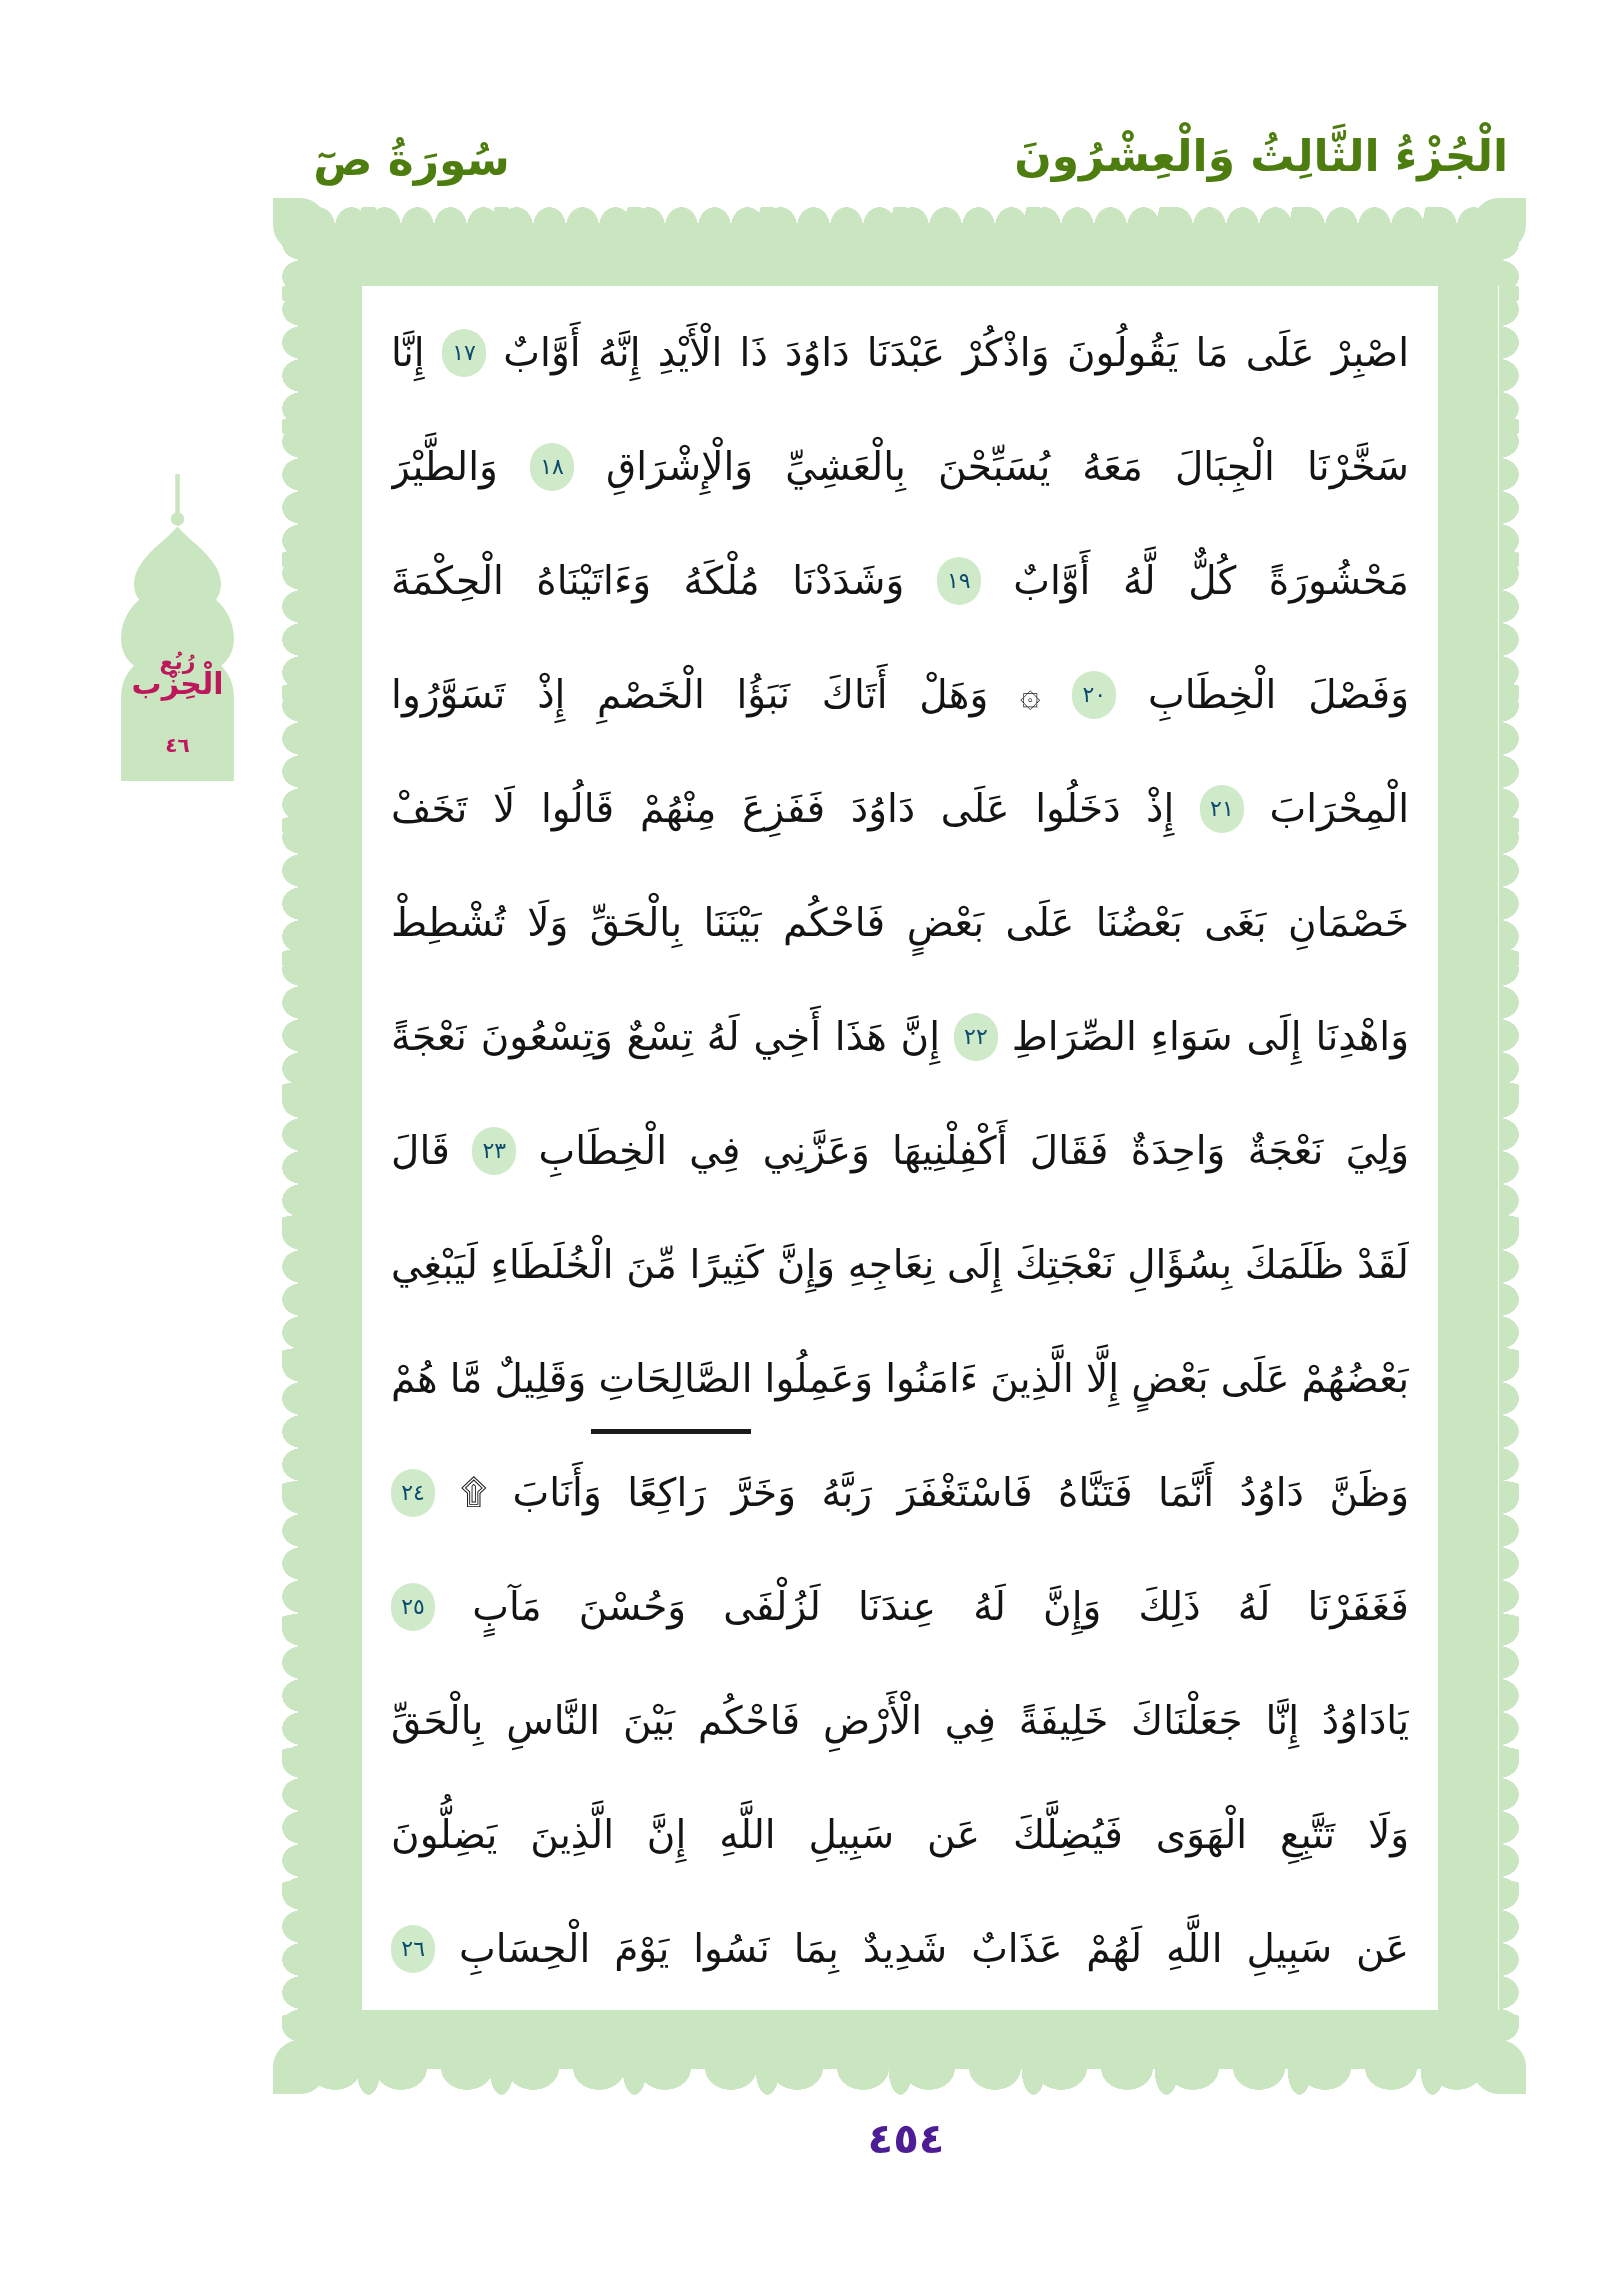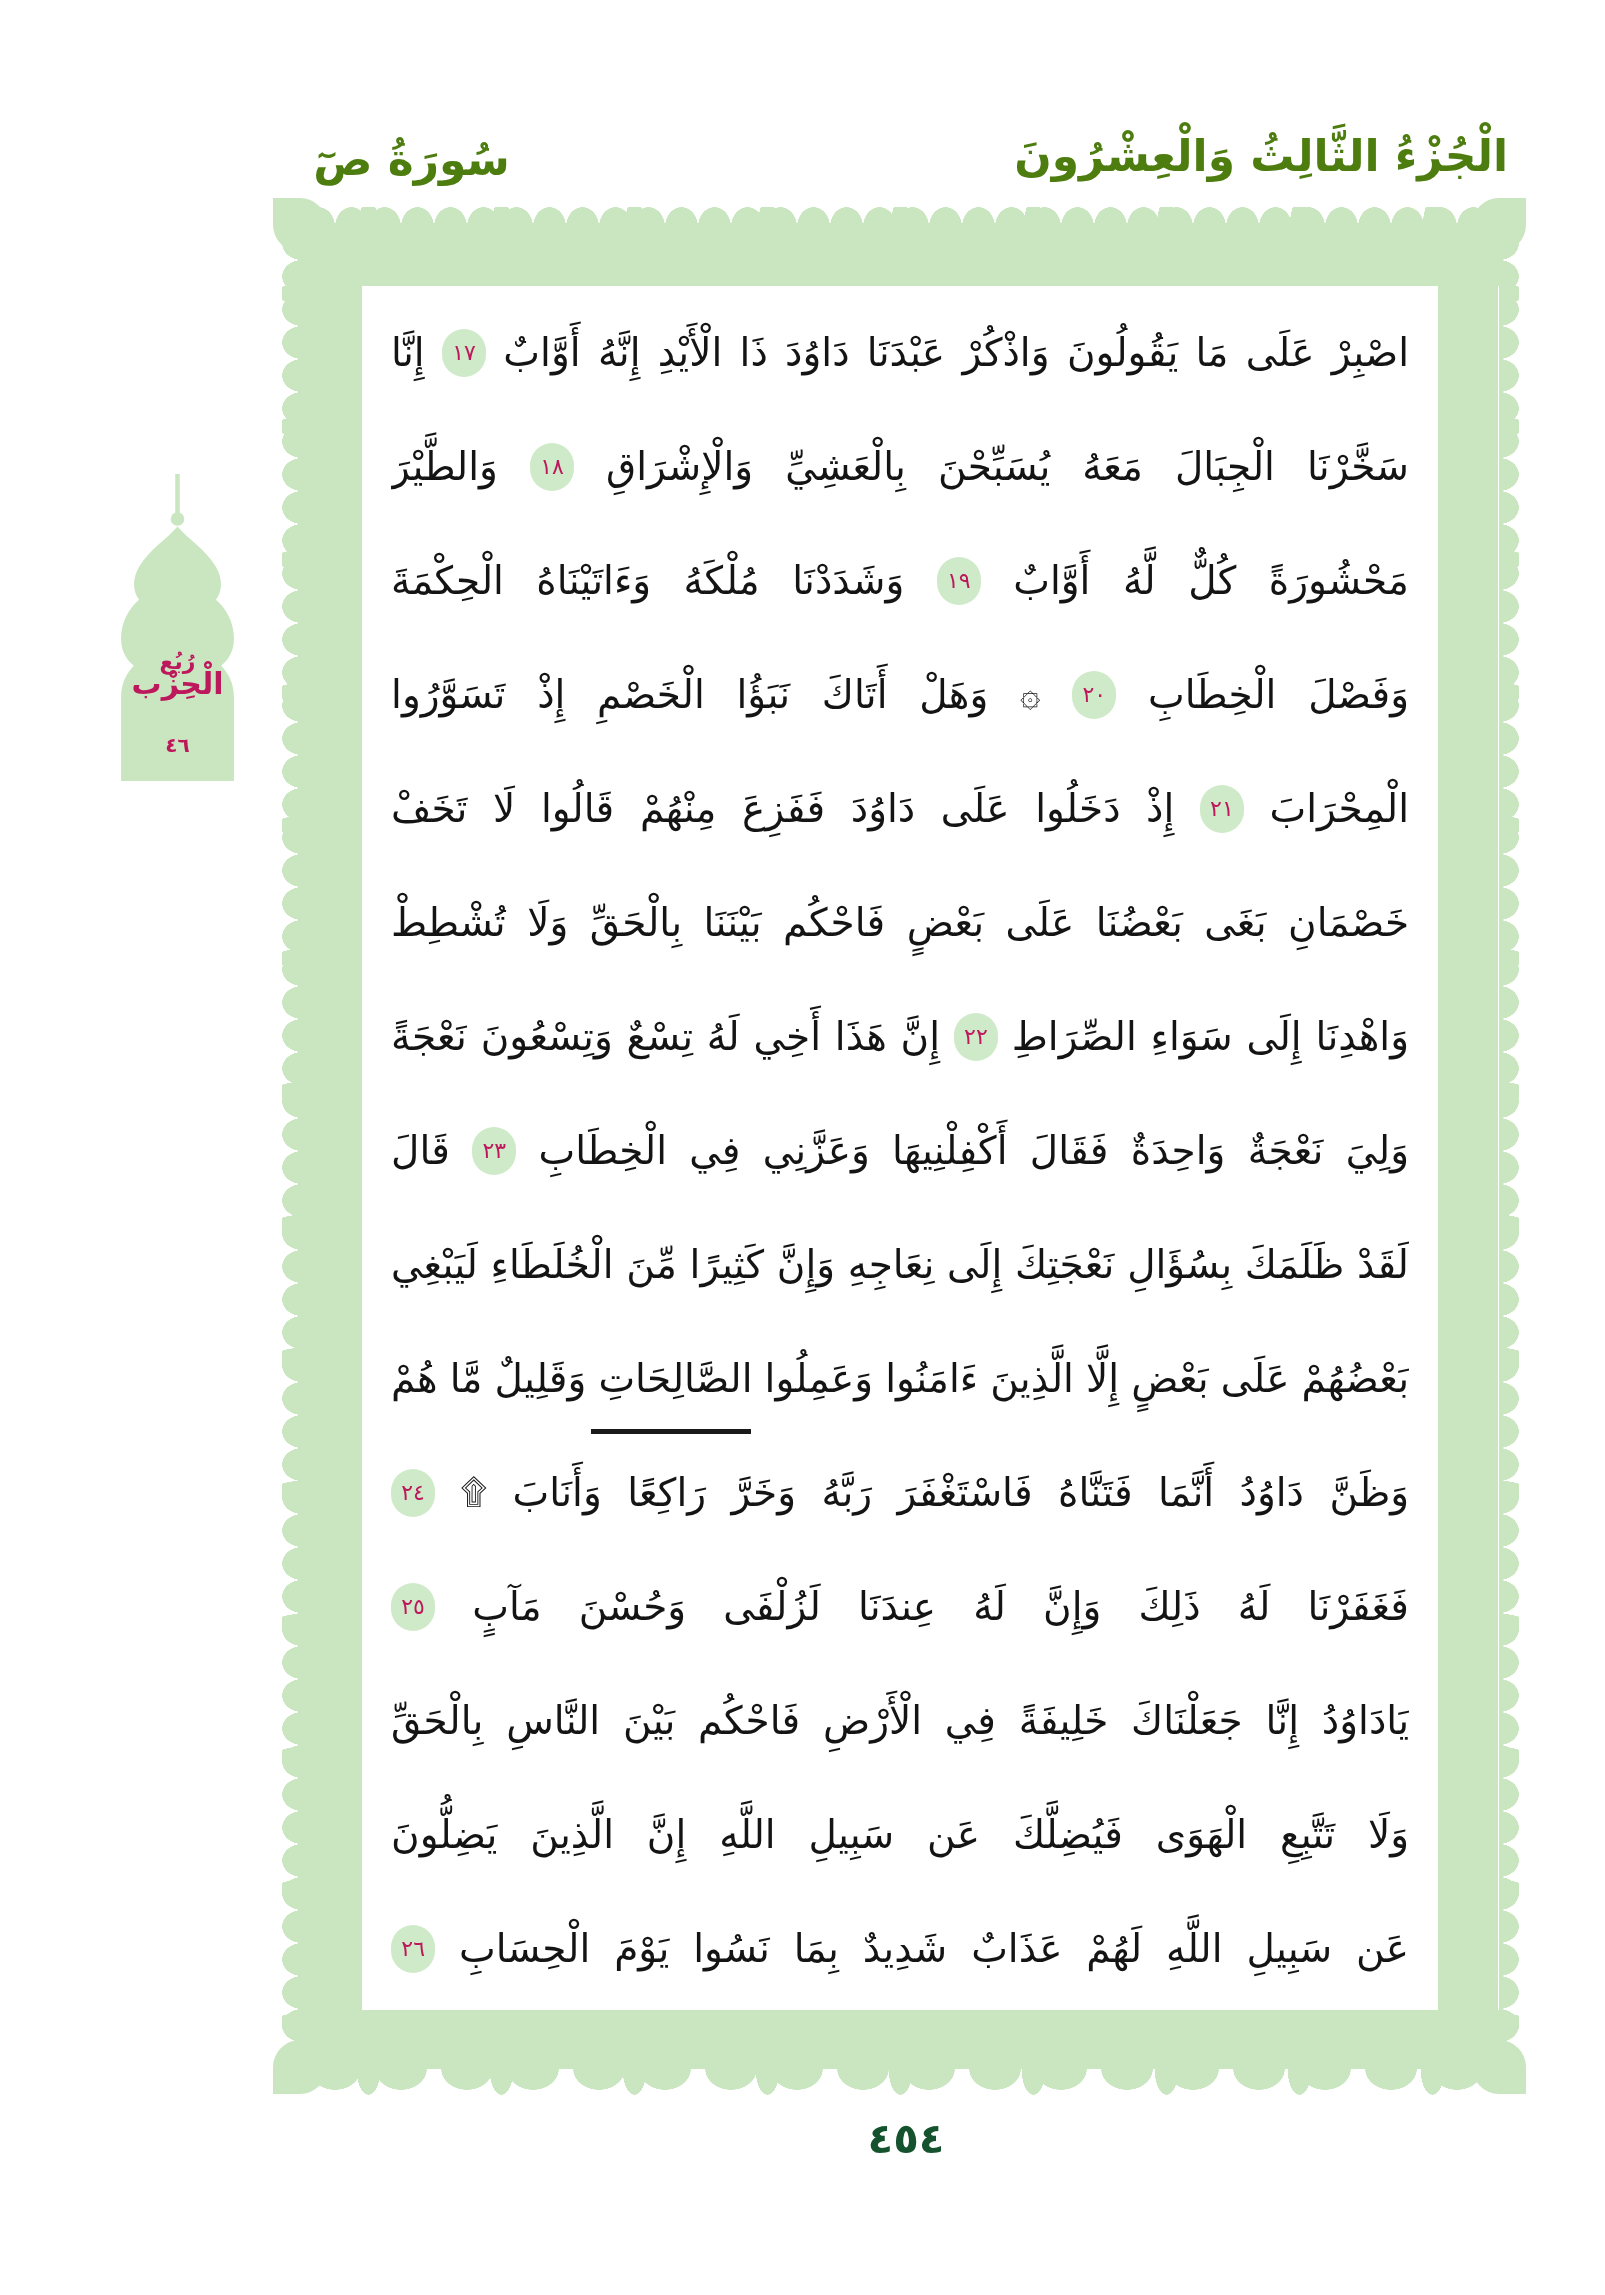--- a/index.html
+++ b/index.html
@@ -89,21 +89,21 @@
   }
   .word{display:inline-block;}
   .rosette{
     display:inline-flex;
     align-items:center;
     justify-content:center;
     width:44px;height:48px;
     border-radius:50% 50% 50% 50% / 46% 46% 46% 46%;
     background:var(--rosette);
     font-size:22px;
-    color:#be185d;
+    color:#0c4a6e;
     flex:none;
   }
   .sym{font-size:35px;line-height:1;}
 
   
   .sajdah-line{
     position:absolute;
     left:591px;top:1429px;width:160px;height:5.3px;
     background:#1a1a1a;
   }
@@ -122,21 +122,21 @@
   .lbl-hizb{top:192px;font-size:30px;}
   .lbl-hizbnum{top:259px;font-size:20px;}
   .lbl-sajdah{top:180px;font-size:32px;}
 
   
   .page-number{
     position:absolute;
     left:853px;top:2114px;width:106px;
     text-align:center;
     font-size:42px;font-weight:bold;
-    color:#14532d;
+    color:#4c1d95;
   }
 </style>
 </head>
 <body>
 
 <div class="page">
 
   <div class="hdr hdr-surah">سُورَةُ صٓ</div>
   <div class="hdr hdr-juz">الْجُزْءُ الثَّالِثُ وَالْعِشْرُونَ</div>
 

